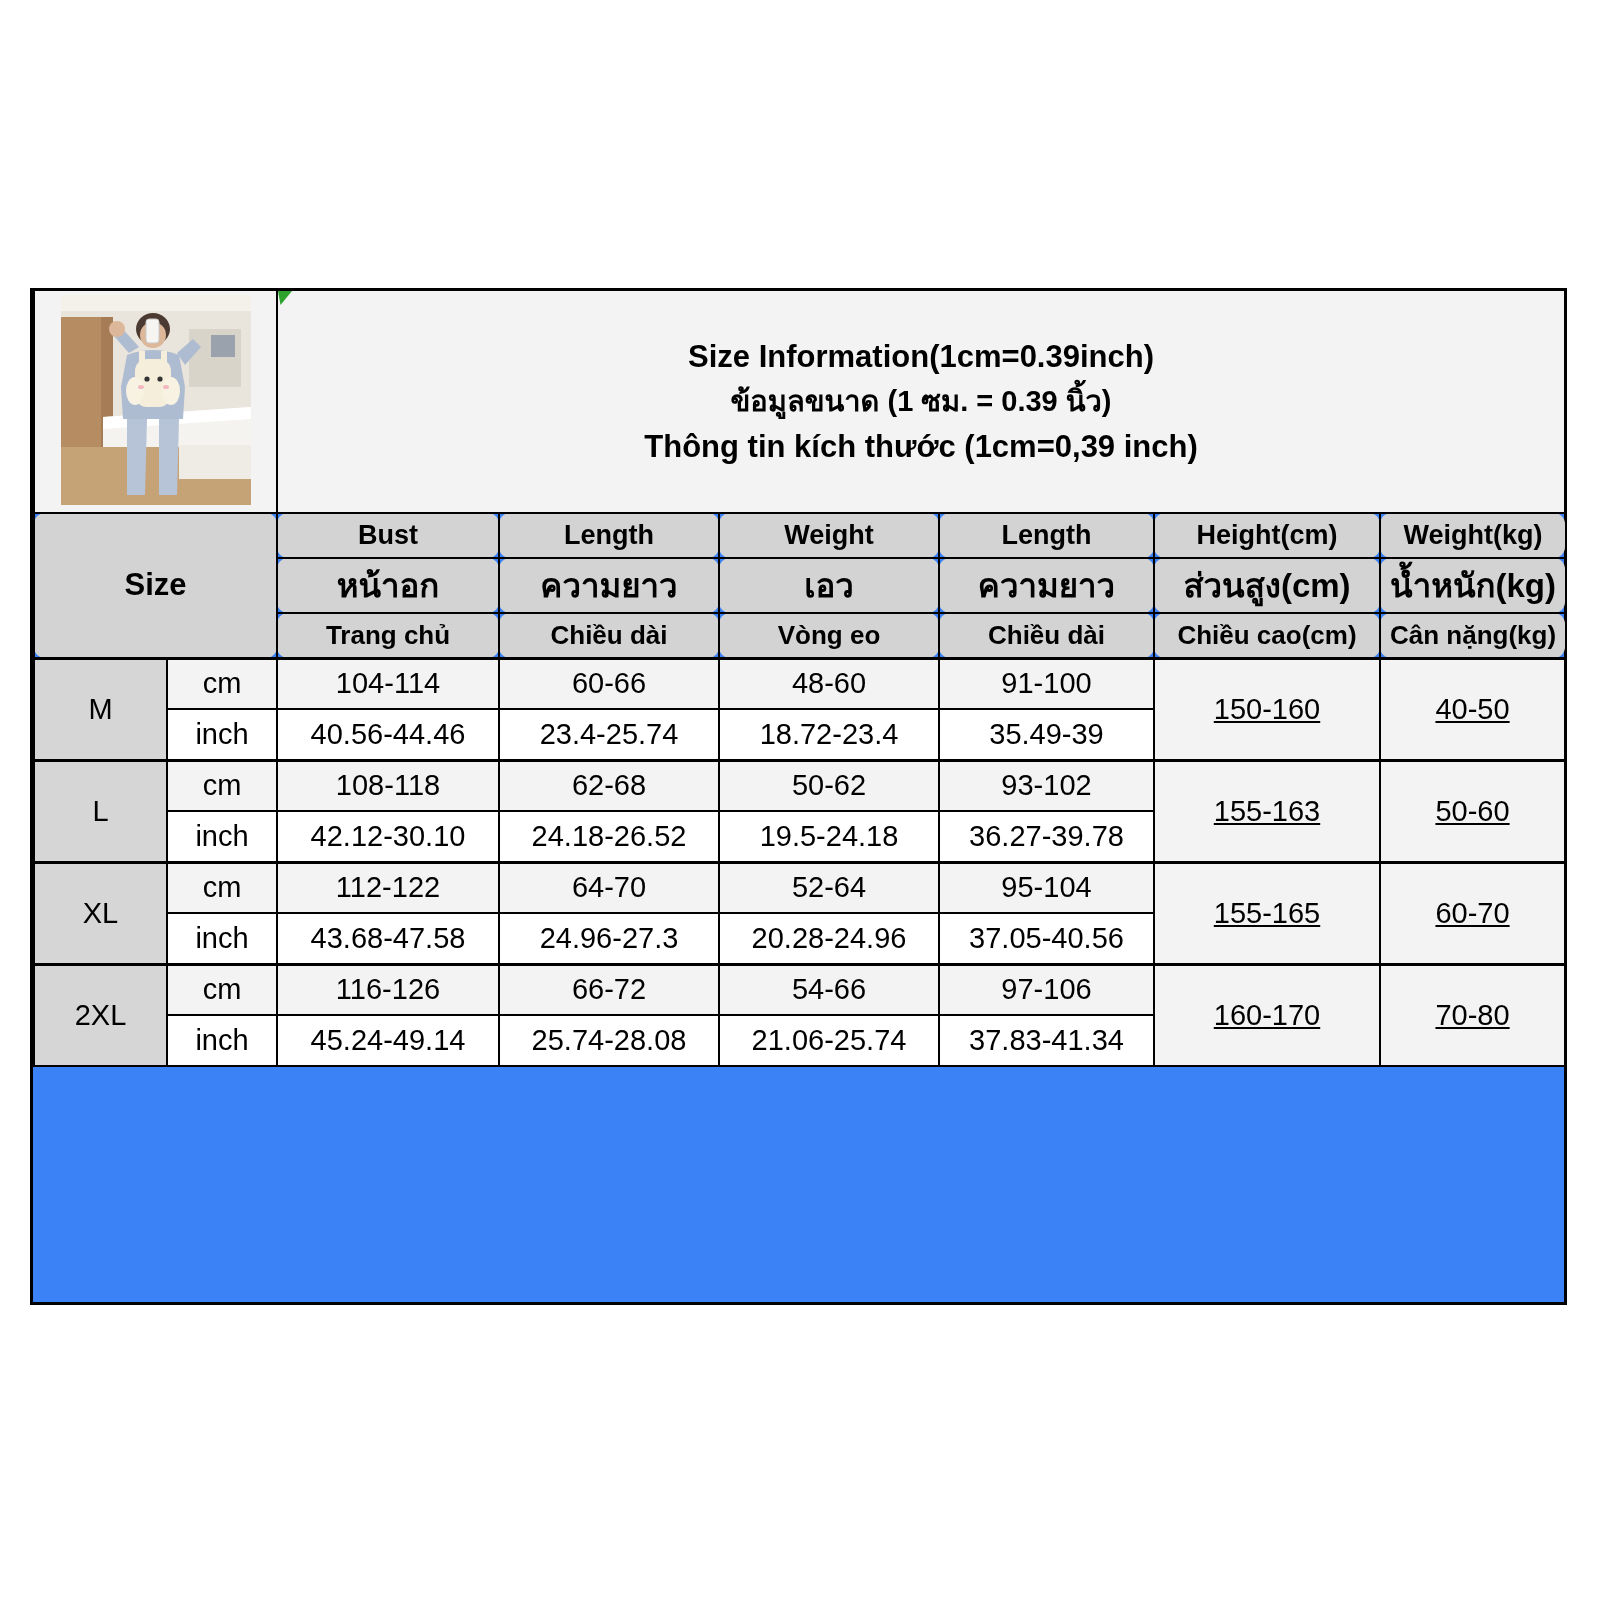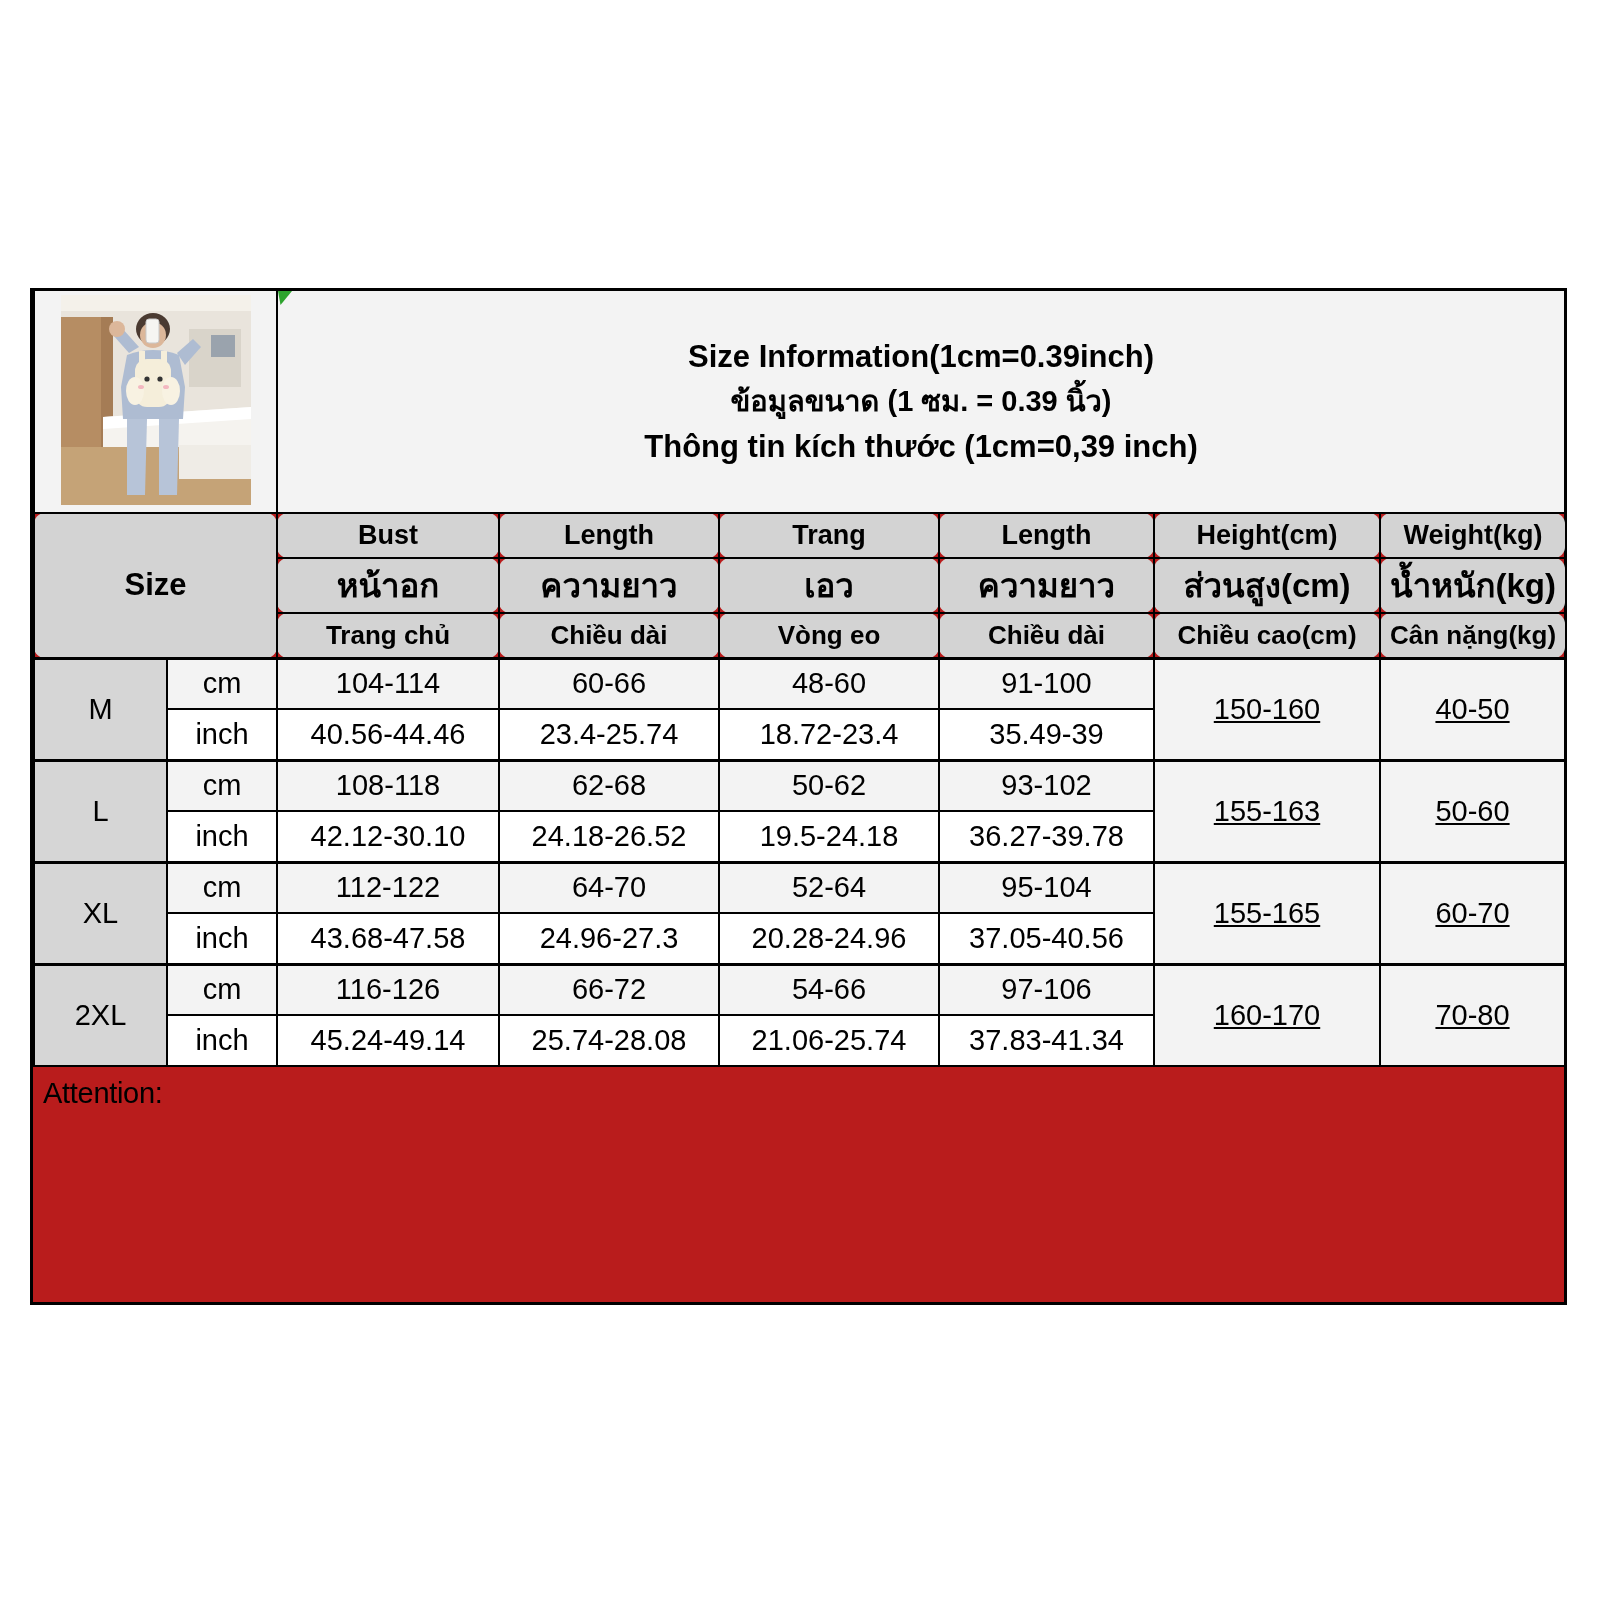--- a/index.html
+++ b/index.html
@@ -7,21 +7,21 @@
   body {
     width: 1600px; height: 1600px;
     position: relative;
     font-family: "Liberation Sans", "DejaVu Sans", sans-serif;
     color: #000;
   }
   .panel {
     position: absolute;
     left: 30px; top: 288px;
     width: 1537px; height: 1017px;
-    background: #b91c1c;
+    background: #3b82f6;
     border: 3px solid #000;
   }
   table.size-table {
     border-collapse: collapse;
     table-layout: fixed;
     width: 100%;
   }
   table.size-table td, table.size-table th {
     border: 2px solid #000;
     text-align: center;
@@ -137,21 +137,21 @@
             <div class="title-line-th">ข้อมูลขนาด (1 ซม. = 0.39 นิ้ว)</div>
             <div class="title-line-vi">Thông tin kích thước (1cm=0,39 inch)</div>
           </div>
         </td>
       </tr>
 
       <tr class="hdr">
         <th class="size-hd" colspan="2" rowspan="3">Size</th>
         <th class="hd-en">Bust</th>
         <th class="hd-en">Length</th>
-        <th class="hd-en">Trang</th>
+        <th class="hd-en">Weight</th>
         <th class="hd-en">Length</th>
         <th class="hd-en">Height(cm)</th>
         <th class="hd-en">Weight(kg)</th>
       </tr>
       <tr class="hdr">
         <th class="hd-th">หน้าอก</th>
         <th class="hd-th">ความยาว</th>
         <th class="hd-th">เอว</th>
         <th class="hd-th">ความยาว</th>
         <th class="hd-th">ส่วนสูง(cm)</th>
@@ -234,15 +234,14 @@
         <td class="unit-lbl">inch</td>
         <td class="value-cell">45.24-49.14</td>
         <td class="value-cell">25.74-28.08</td>
         <td class="value-cell">21.06-25.74</td>
         <td class="value-cell">37.83-41.34</td>
       </tr>
     </tbody>
   </table>
 
   <div class="attention">
-    <div class="att-title">Attention:</div>
   </div>
 </div>
 
 </body></html>

